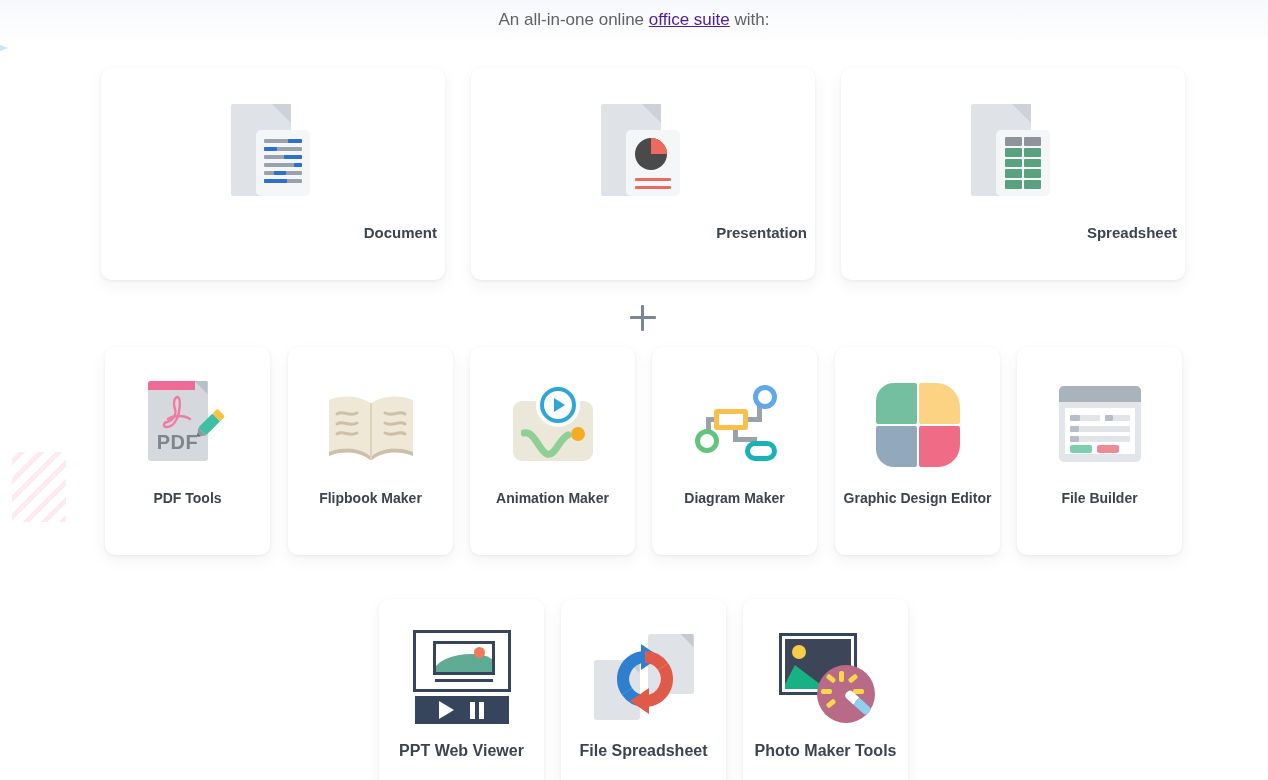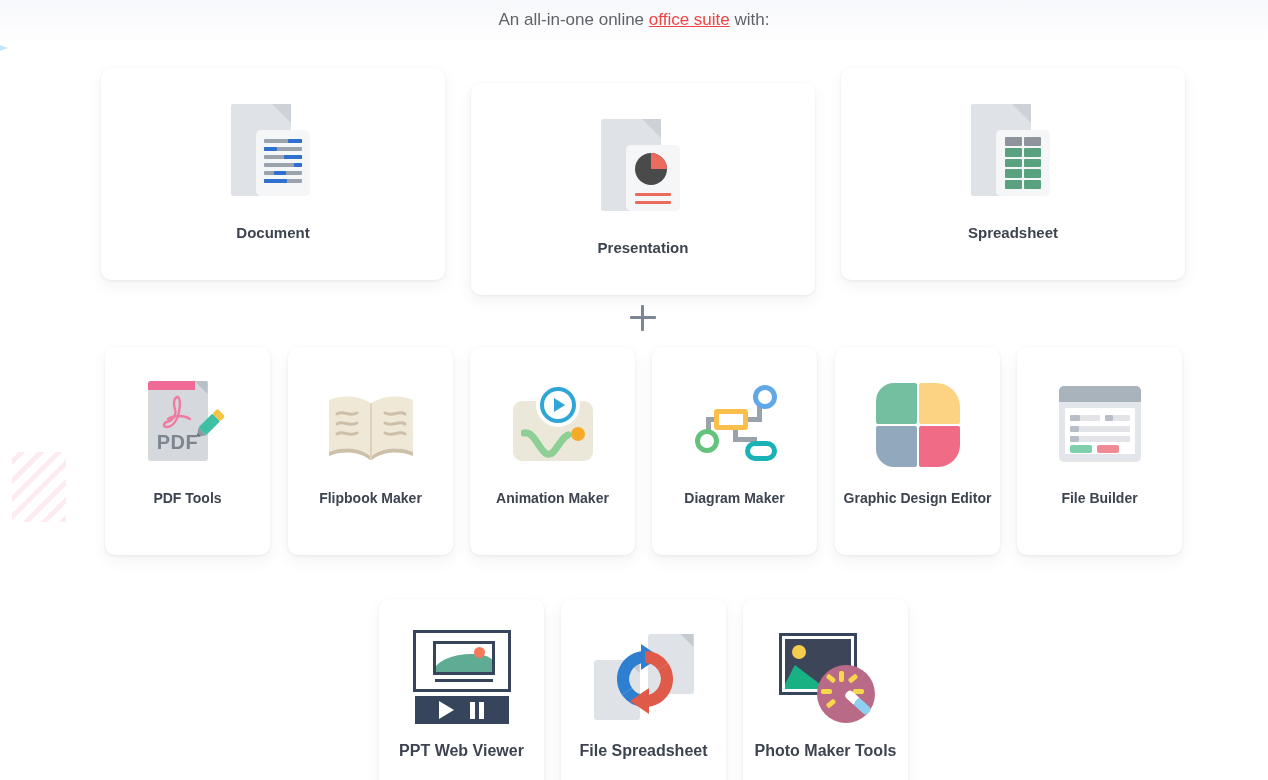--- a/index.html
+++ b/index.html
@@ -51,21 +51,21 @@
     top: 8px;
     left: 0;
     width: 1268px;
     text-align: center;
     font-size: 17px;
     color: #5f6368;
     line-height: 24px;
     white-space: nowrap;
   }
   .headline .link {
-    color: #ef4444;
+    color: #4c1d95;
   }
 
   
   .card {
     position: absolute;
     background: #ffffff;
     border-radius: 10px;
     box-shadow: 0 1px 3px rgba(30,40,60,.07), 0 6px 16px rgba(30,40,60,.055);
     box-sizing: border-box;
   }
@@ -83,21 +83,21 @@
     width: 100%;
     text-align: center;
     font-weight: bold;
     color: #3d4450;
     box-sizing: border-box;
     padding: 0 8px;
   }
 
   
   .row1 .card-icon { top: 28px; height: 120px; }
-  .row1 .card-label { top: 155px; font-size: 15px; line-height: 20px; }
+  .row1 .card-label { top: 155px; font-size: 15px; line-height: 20px; text-align: right; }
 
   
   .row2 .card-icon { top: 22px; height: 112px; }
   .row2 .card-label { top: 142px; font-size: 14px; line-height: 19px; }
 
   
   .row3 .card-icon { top: 22px; height: 112px; }
   .row3 .card-label { top: 142px; font-size: 16px; line-height: 19px; }
 
   
@@ -419,21 +419,21 @@
           <span class="blue" style="left:10px; width:12px;"></span>
         </div>
       <div class="dline" style="left:37px; top:75px; width:38px;">
           <span class="blue" style="left:0px; width:23px;"></span>
         </div>
     </div>
   </div>
   <div class="card-label">Document</div>
 </div>
 
-<div class="card row1" style="left:471px; top:83px; width:344px; height:212px;">
+<div class="card row1" style="left:471px; top:68px; width:344px; height:212px;">
   <div class="card-icon">
     <div class="docicon">
       <div class="backpage"></div>
       <div class="fold"></div>
       <div class="sheet"></div>
       <div class="pie-wrap" style="left:38px; top:34px;">
         <div class="pie-dark"></div>
         <div class="pie-slice"></div>
       </div>
       <div class="pline" style="left:38px; top:74px; width:36px;"></div>

